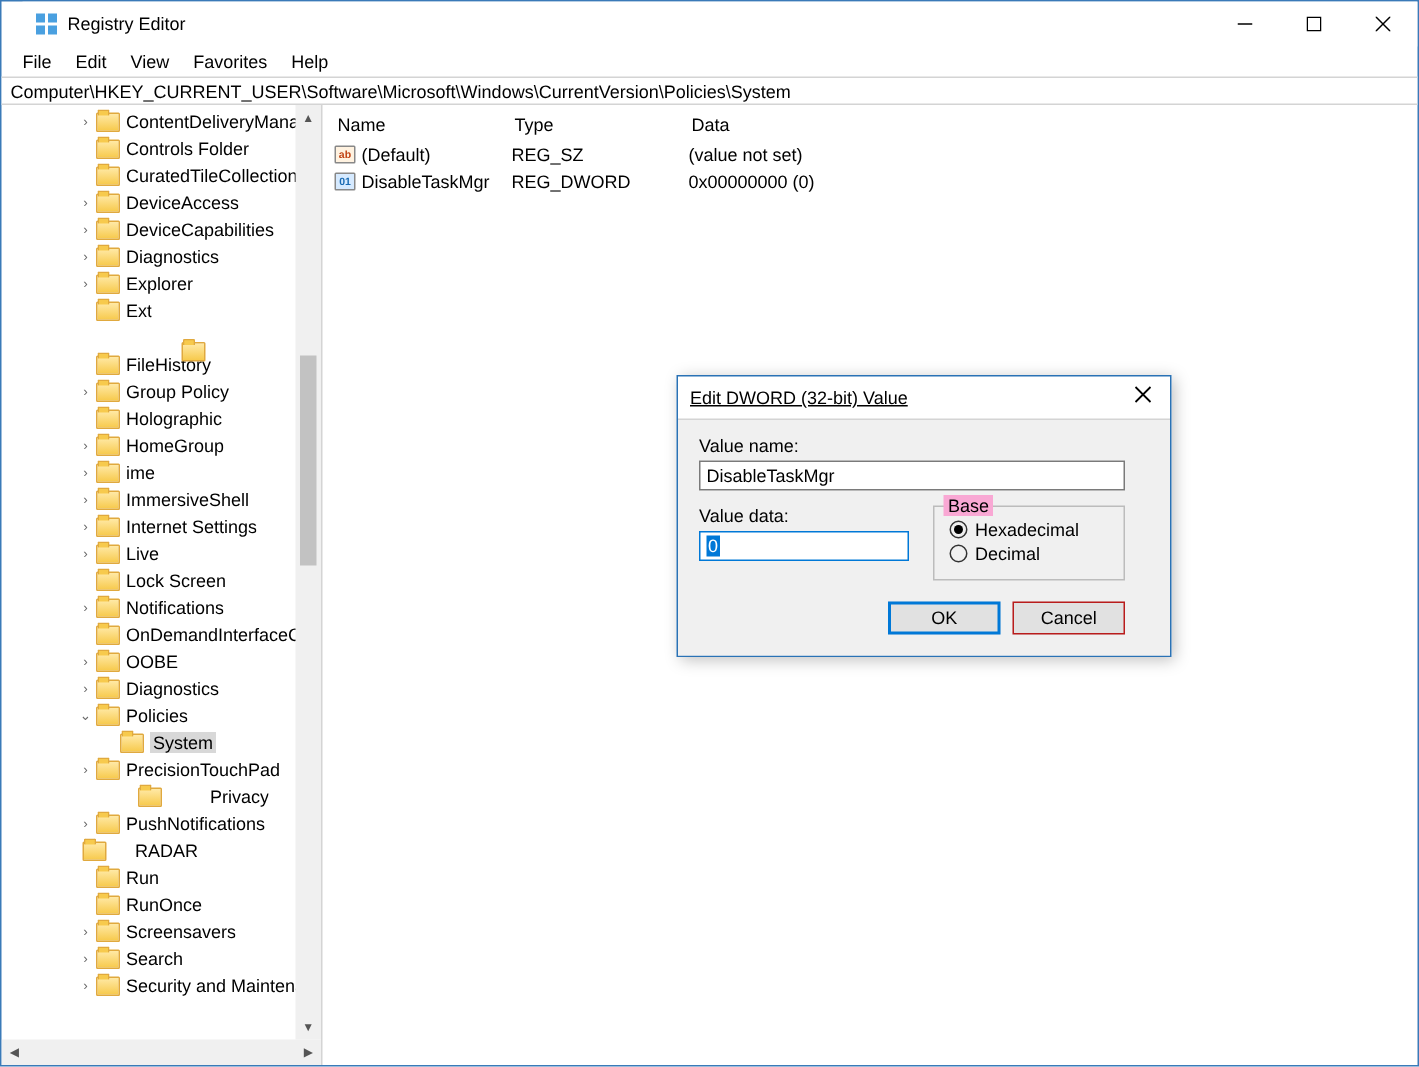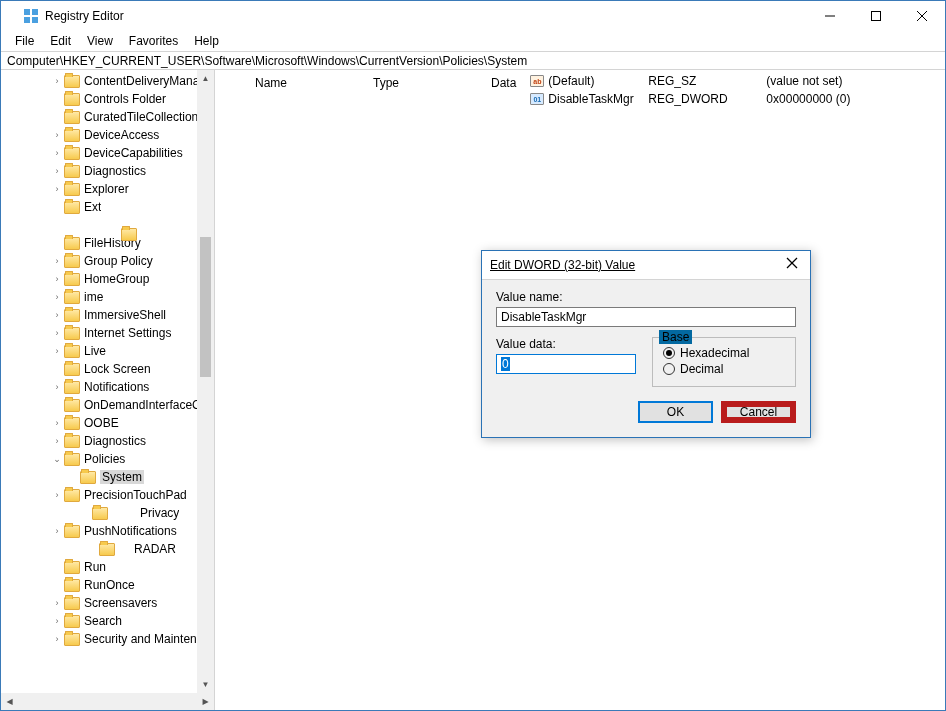--- a/index.html
+++ b/index.html
@@ -22,46 +22,46 @@
 .scroll-track-v { flex: 1; position: relative; }
 .scroll-thumb-h { background: #c2c2c2; margin: 3px 0; flex: 0 0 auto; }
 .scroll-track-h { flex: 1; position: relative; }
 .tree-row { display: flex; align-items: center; height: 18px; white-space: nowrap; padding-right: 4px; }
 .tree-expander { width: 12px; height: 12px; display: flex; align-items: center; justify-content: center; color: #6b6b6b; font-size: 9px; margin-right: 1px; flex-shrink: 0; }
 .tree-expander.none { visibility: hidden; }
 .folder-icon { width: 16px; height: 13px; background: linear-gradient(#ffe9a6, #f7ca4d); border: 1px solid #e0a93e; border-radius: 1px; margin-right: 4px; position: relative; flex-shrink: 0; }
 .folder-icon::before { content: ""; position: absolute; top: -3px; left: 0; width: 6px; height: 3px; background: #f7ca4d; border: 1px solid #e0a93e; border-bottom: none; border-radius: 1px 1px 0 0; }
 .tree-label { color: #000; overflow: hidden; text-overflow: clip; }
 .tree-row.selected .tree-label { background: #d8d8d8; padding: 0 2px; }
-.listview { flex: 1; display: flex; flex-direction: row; padding: 2px; position: relative; margin-left: 30px; }
+.listview { flex: 1; display: flex; flex-direction: column; padding: 2px; position: relative; }
 .list-header { display: flex; height: 22px; align-items: center; }
 .list-header .col { color: #000; padding: 0 8px; }
 .list-row { display: flex; height: 18px; align-items: center; }
 .list-row .cell { padding: 0 6px; display: flex; align-items: center; }
 .val-icon { width: 14px; height: 12px; border: 1px solid #888; margin-right: 4px; display: flex; align-items: center; justify-content: center; font-size: 7px; font-weight: bold; border-radius: 1px; flex-shrink: 0; }
 .val-icon.sz { background: #fff2e0; color: #c04010; }
 .val-icon.dw { background: #d6eaff; color: #1a6bb3; }
 .dialog-overlay { position: absolute; left: 236px; top: 180px; width: 330px; background: #fff; border: 1px solid #2a72b5; box-shadow: 2px 2px 10px rgba(0,0,0,0.25); }
 .dialog-title { height: 29px; display: flex; align-items: center; padding: 0 8px; border-bottom: 1px solid #d4d4d4; }
 .dialog-title .dlg-text { flex: 1; text-decoration: underline; }
 .dialog-close { width: 16px; height: 16px; }
-.dialog-body { background: #f0f0f0; padding: 10px 14px 14px 14px; }
+.dialog-body { background: #f0f0f0; padding: 10px 30px 14px 14px; }
 .dlg-label { margin-bottom: 3px; display: block; }
 .dlg-input-ro { width: 100%; height: 20px; background: #fff; border: 1px solid #7a7a7a; padding: 0 4px; display: flex; align-items: center; margin-bottom: 10px; }
 .dlg-row2 { display: flex; gap: 16px; }
 .dlg-col-left { flex: 0 0 140px; }
 .dlg-input-edit { width: 100%; height: 20px; background: #fff; border: 1px solid #0078d7; padding: 0 4px; display: flex; align-items: center; color: #000; }
 .dlg-input-edit .sel { background: #0078d7; color: #fff; padding: 0 1px; }
 .fieldset { border: 1px solid #bcbcbc; padding: 6px 10px 8px 10px; position: relative; flex: 1; }
-.fieldset .legend { position: absolute; top: -8px; left: 6px; background: #0369a1; padding: 0 3px; }
+.fieldset .legend { position: absolute; top: -8px; left: 6px; background: #f9a8d4; padding: 0 3px; }
 .radio-row { display: flex; align-items: center; gap: 5px; margin: 2px 0; }
 .radio { width: 12px; height: 12px; border: 1px solid #333; border-radius: 50%; display: flex; align-items: center; justify-content: center; }
 .radio.checked::after { content: ""; width: 6px; height: 6px; background: #000; border-radius: 50%; }
 .dlg-buttons { display: flex; justify-content: flex-end; gap: 8px; margin-top: 14px; }
-.dlg-btn { width: 75px; height: 22px; background: #e1e1e1; border: 6px solid #b91c1c; display: flex; align-items: center; justify-content: center; }
+.dlg-btn { width: 75px; height: 22px; background: #e1e1e1; border: 1px solid #b91c1c; display: flex; align-items: center; justify-content: center; }
 .dlg-btn.primary { border: 2px solid #0078d7; background: #e1e1e1; }
 </style>
 </head>
 <body>
 
 <div class="titlebar">
   <span class="app-icon">
     <svg width="16" height="16" viewBox="0 0 16 16">
         <rect x="1" y="1" width="6" height="6" fill="#4aa0e0"></rect>
         <rect x="9" y="1" width="6" height="6" fill="#4aa0e0"></rect>
@@ -155,20 +155,25 @@
           <span class="tree-expander none">›</span>
           <span class="folder-icon"></span>
           <span class="tree-label">FileHistory</span>
         </div>
         <div class="tree-row" style="padding-left: 50px;">
           <span class="tree-expander ">›</span>
           <span class="folder-icon"></span>
           <span class="tree-label">Group Policy</span>
         </div>
         <div class="tree-row" style="padding-left: 50px;">
+          <span class="tree-expander none">›</span>
+          <span class="folder-icon"></span>
+          <span class="tree-label">Holographic</span>
+        </div>
+        <div class="tree-row" style="padding-left: 50px;">
           <span class="tree-expander ">›</span>
           <span class="folder-icon"></span>
           <span class="tree-label">HomeGroup</span>
         </div>
         <div class="tree-row" style="padding-left: 50px;">
           <span class="tree-expander ">›</span>
           <span class="folder-icon"></span>
           <span class="tree-label">ime</span>
         </div>
         <div class="tree-row" style="padding-left: 50px;">
@@ -229,21 +234,21 @@
         <div class="tree-row" style="padding-left: 50px; gap: 28px;">
           <span class="tree-expander none">›</span>
           <span class="folder-icon"></span>
           <span class="tree-label">Privacy</span>
         </div>
         <div class="tree-row" style="padding-left: 50px;">
           <span class="tree-expander ">›</span>
           <span class="folder-icon"></span>
           <span class="tree-label">PushNotifications</span>
         </div>
-        <div class="tree-row" style="padding-left: 70px; gap: 15px;">
+        <div class="tree-row" style="padding-left: 26px; gap: 15px;">
           <span class="tree-expander none">›</span>
           <span class="folder-icon"></span>
           <span class="tree-label">RADAR</span>
         </div>
         <div class="tree-row" style="padding-left: 50px;">
           <span class="tree-expander none">›</span>
           <span class="folder-icon"></span>
           <span class="tree-label">Run</span>
         </div>
         <div class="tree-row" style="padding-left: 50px;">

